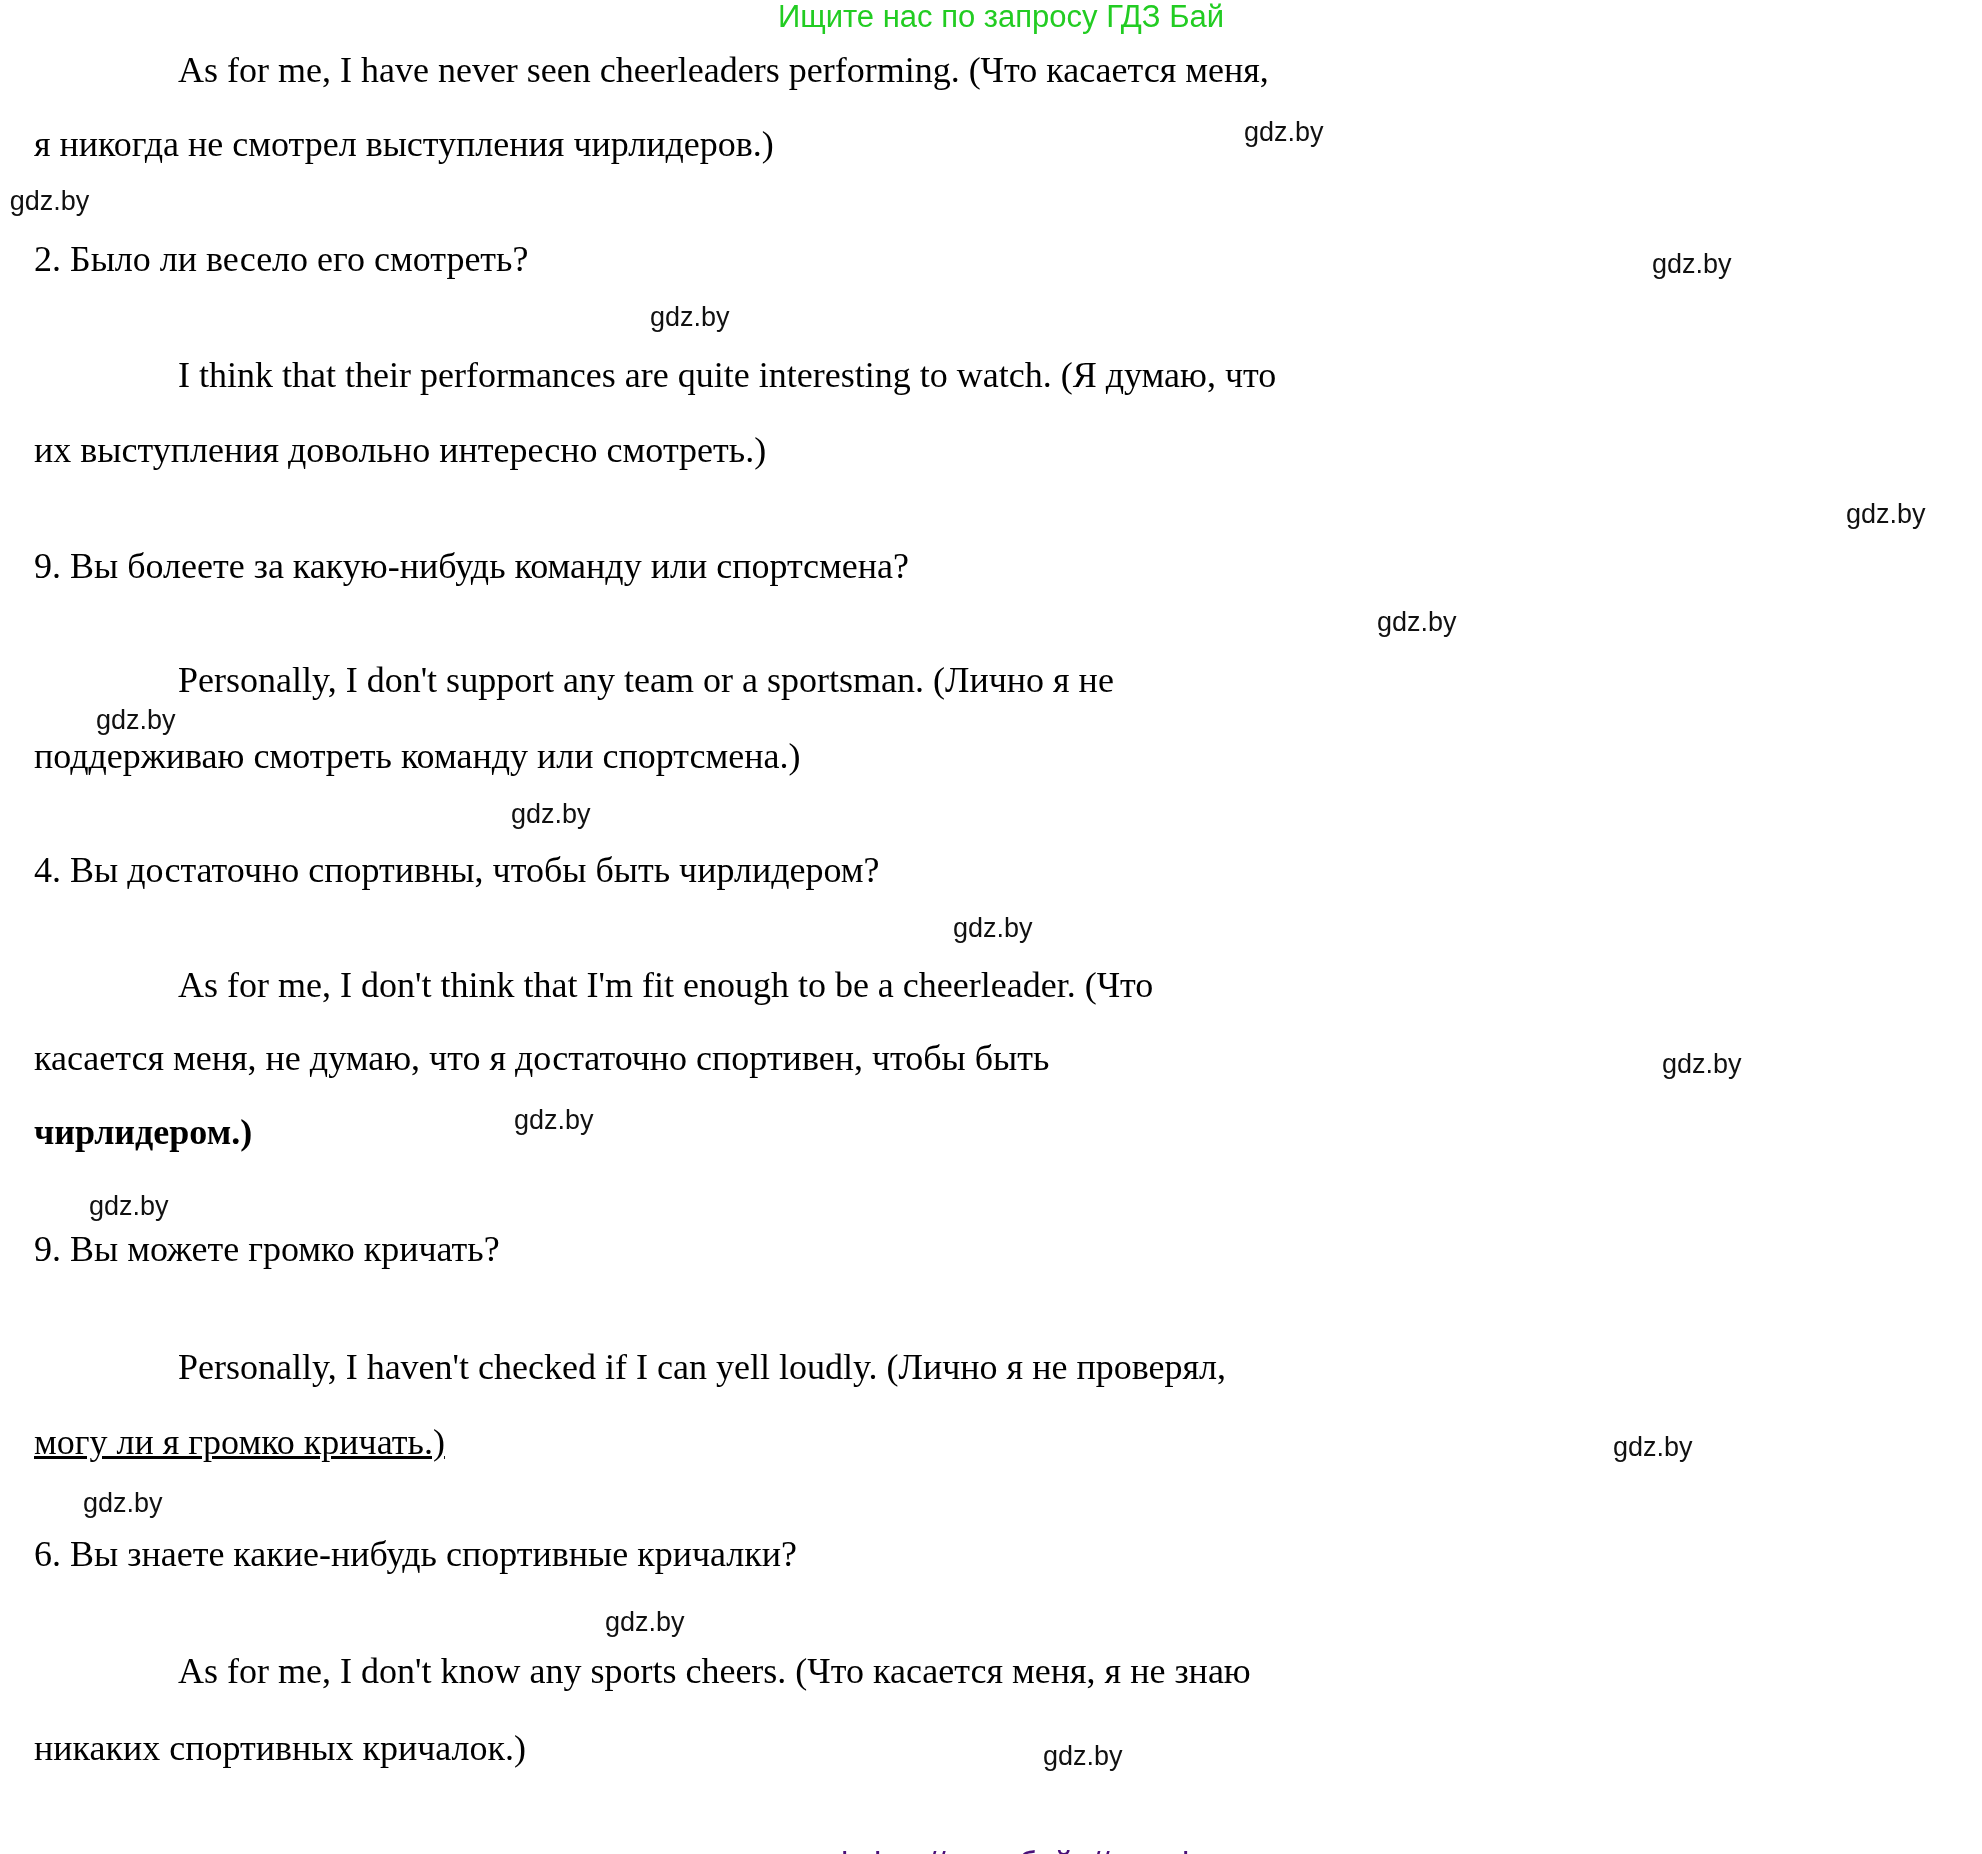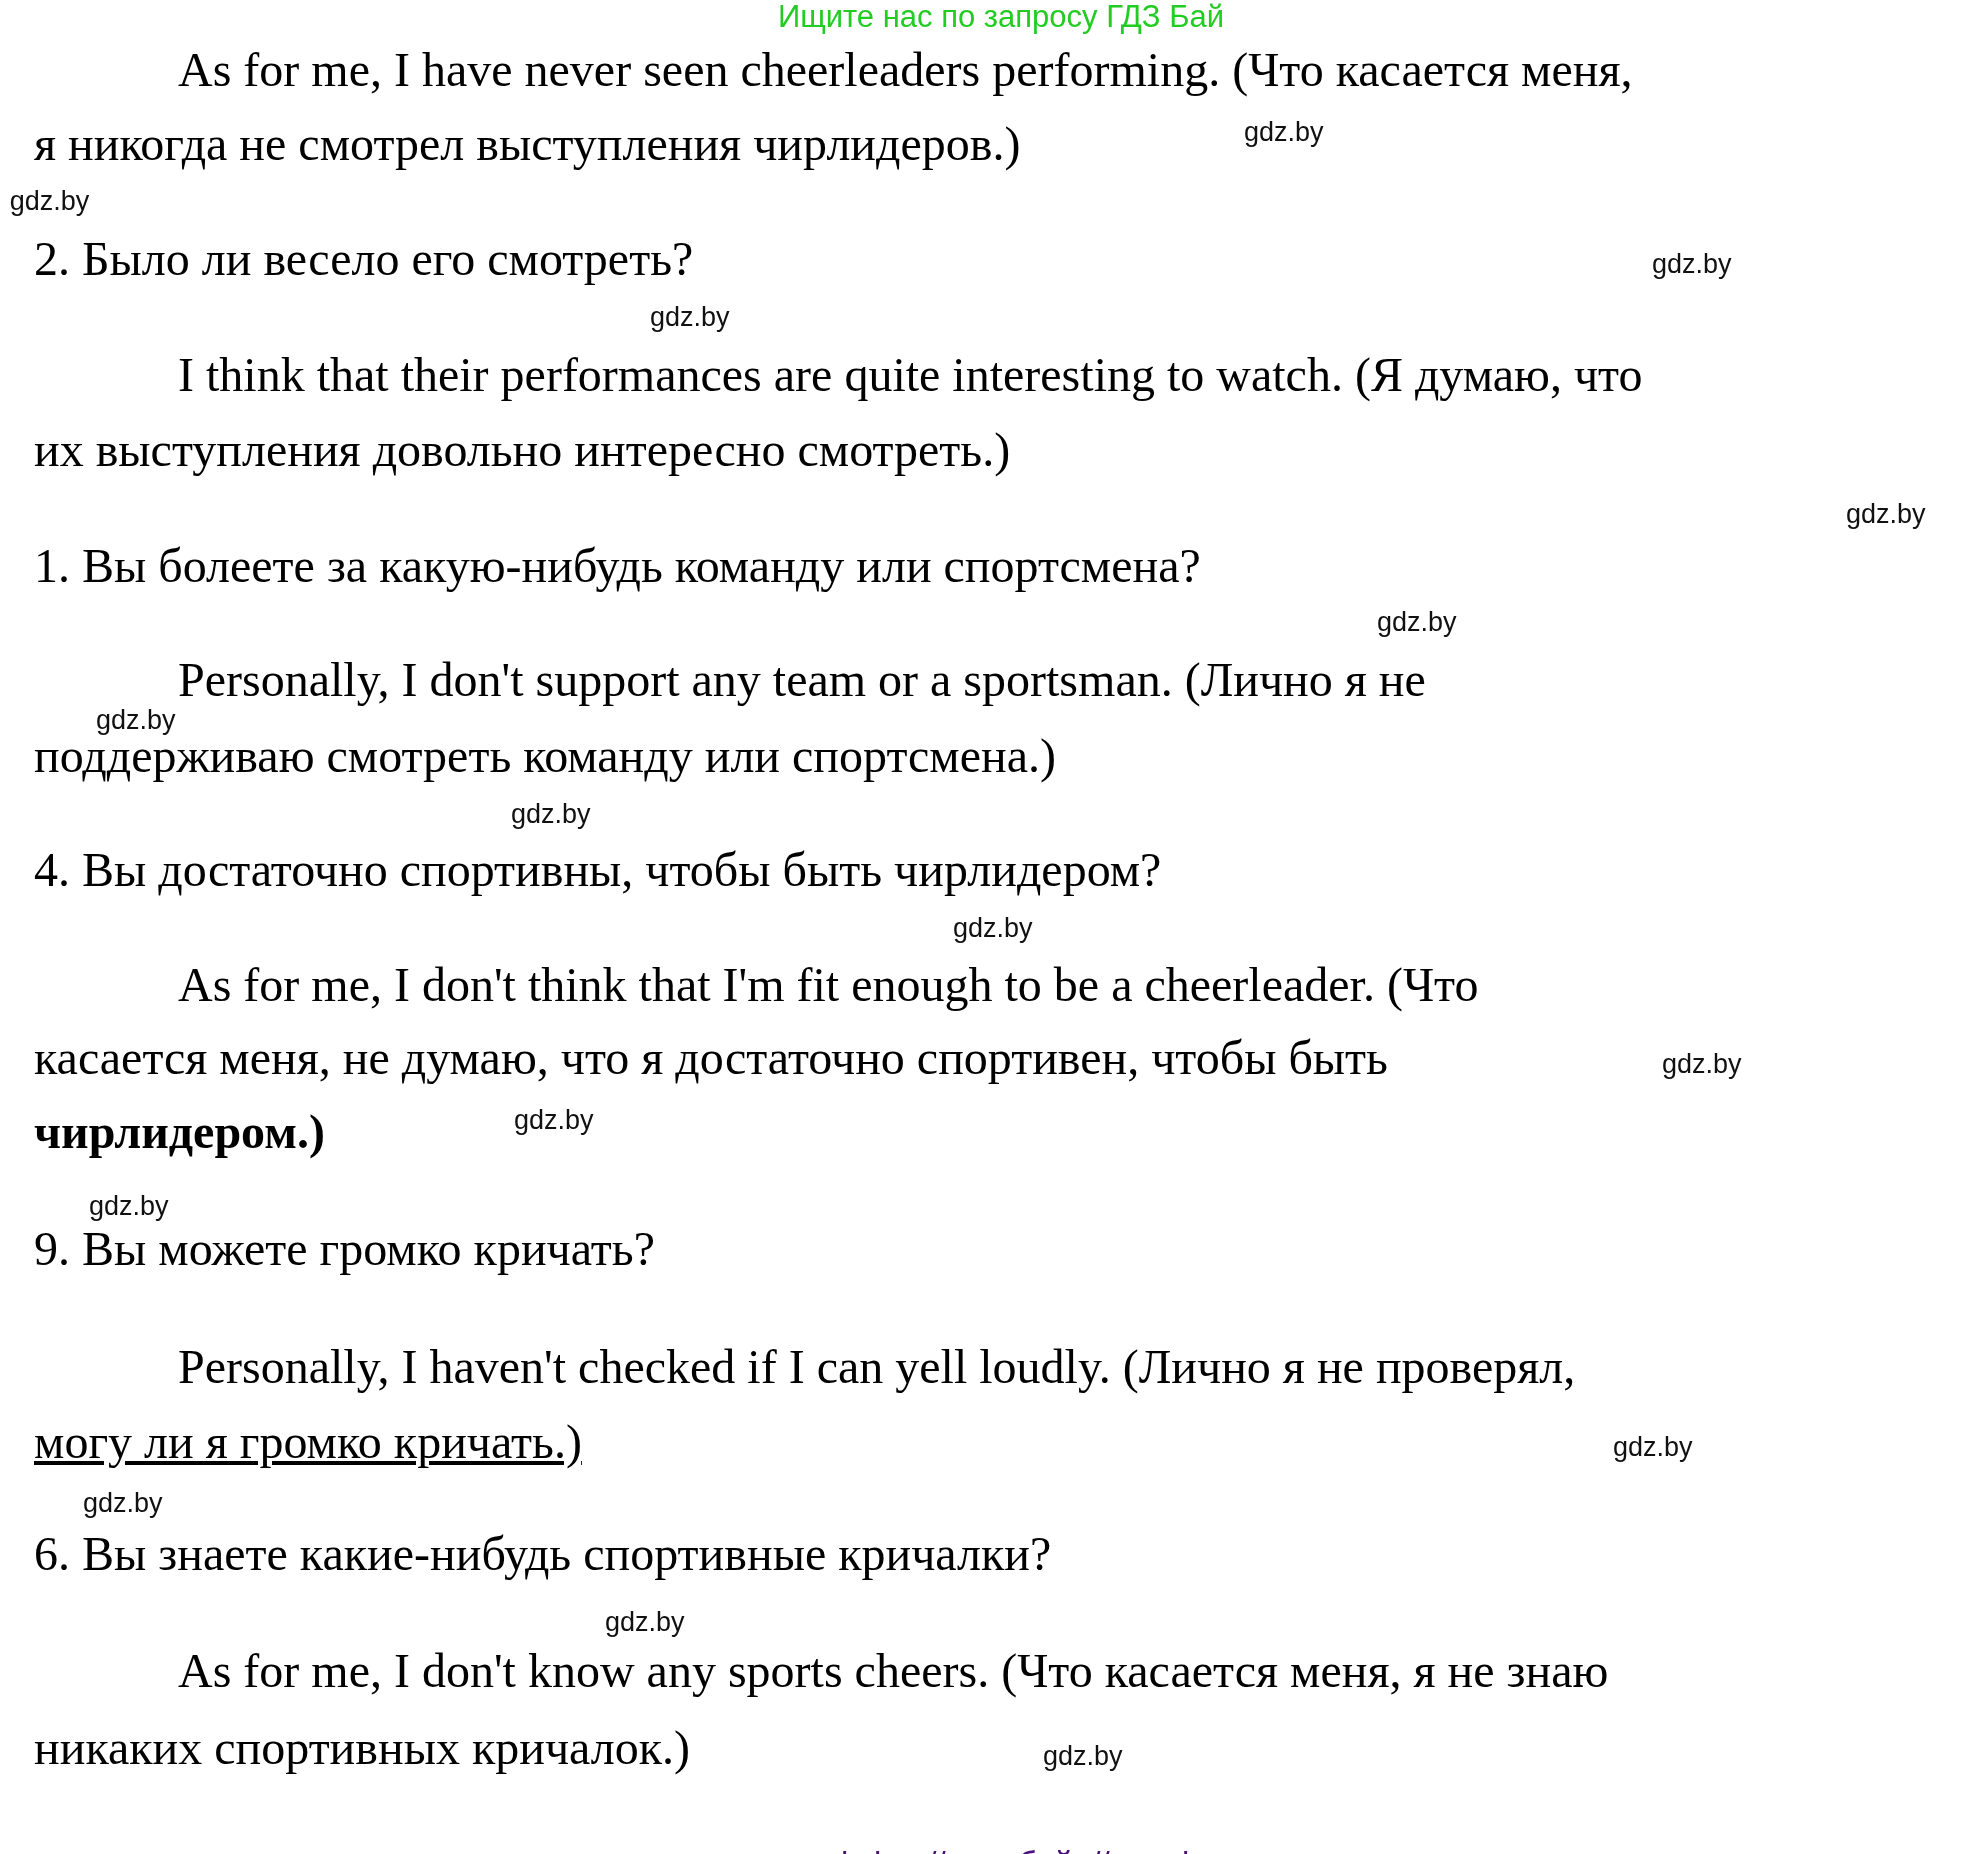--- a/index.html
+++ b/index.html
@@ -27,21 +27,21 @@
     top: 1px;
     text-align: center;
     font-family: "Liberation Sans", sans-serif;
     font-size: 31px;
     line-height: 31px;
     white-space: nowrap;
   }
   .line {
     position: absolute;
     font-family: "Liberation Serif", serif;
-    font-size: 48px;
+    font-size: 36px;
     line-height: 52px;
     color: #000000;
     white-space: nowrap;
   }
   .wm {
     position: absolute;
     font-family: Liberation Sans, sans-serif;
     font-size: 27px;
     line-height: 27px;
     color: #111111;
@@ -64,21 +64,21 @@
 
 <div id="page">
   <div class="header-note" style="color: rgb(34, 204, 34);">Ищите нас по запросу ГДЗ Бай</div>
 
   <div id="content">
       <div class="line" style="left: 178px; top: 44px;">As for me, I have never seen cheerleaders performing. (Что касается меня,</div>
       <div class="line" style="left: 34px; top: 118px;">я никогда не смотрел выступления чирлидеров.)</div>
       <div class="line" style="left: 34px; top: 233px;">2. Было ли весело его смотреть?</div>
       <div class="line" style="left: 178px; top: 349px;">I think that their performances are quite interesting to watch. (Я думаю, что</div>
       <div class="line" style="left: 34px; top: 424px;">их выступления довольно интересно смотреть.)</div>
-      <div class="line" style="left: 34px; top: 540px;">1. Вы болеете за какую-нибудь команду или спортсмена?</div>
+      <div class="line" style="left: 34px; top: 540px;">9. Вы болеете за какую-нибудь команду или спортсмена?</div>
       <div class="line" style="left: 178px; top: 654px;">Personally, I don't support any team or a sportsman. (Лично я не</div>
       <div class="line" style="left: 34px; top: 730px;">поддерживаю смотреть команду или спортсмена.)</div>
       <div class="line" style="left: 34px; top: 844px;">4. Вы достаточно спортивны, чтобы быть чирлидером?</div>
       <div class="line" style="left: 178px; top: 959px;">As for me, I don't think that I'm fit enough to be a cheerleader. (Что</div>
       <div class="line" style="left: 34px; top: 1032px;">касается меня, не думаю, что я достаточно спортивен, чтобы быть</div>
       <div class="line" style="left: 34px; top: 1106px; font-weight: bold;">чирлидером.)</div>
       <div class="line" style="left: 34px; top: 1223px;">9. Вы можете громко кричать?</div>
       <div class="line" style="left: 178px; top: 1341px;">Personally, I haven't checked if I can yell loudly. (Лично я не проверял,</div>
       <div class="line" style="left: 34px; top: 1416px; text-decoration: underline;">могу ли я громко кричать.)</div>
       <div class="line" style="left: 34px; top: 1528px;">6. Вы знаете какие-нибудь спортивные кричалки?</div>

